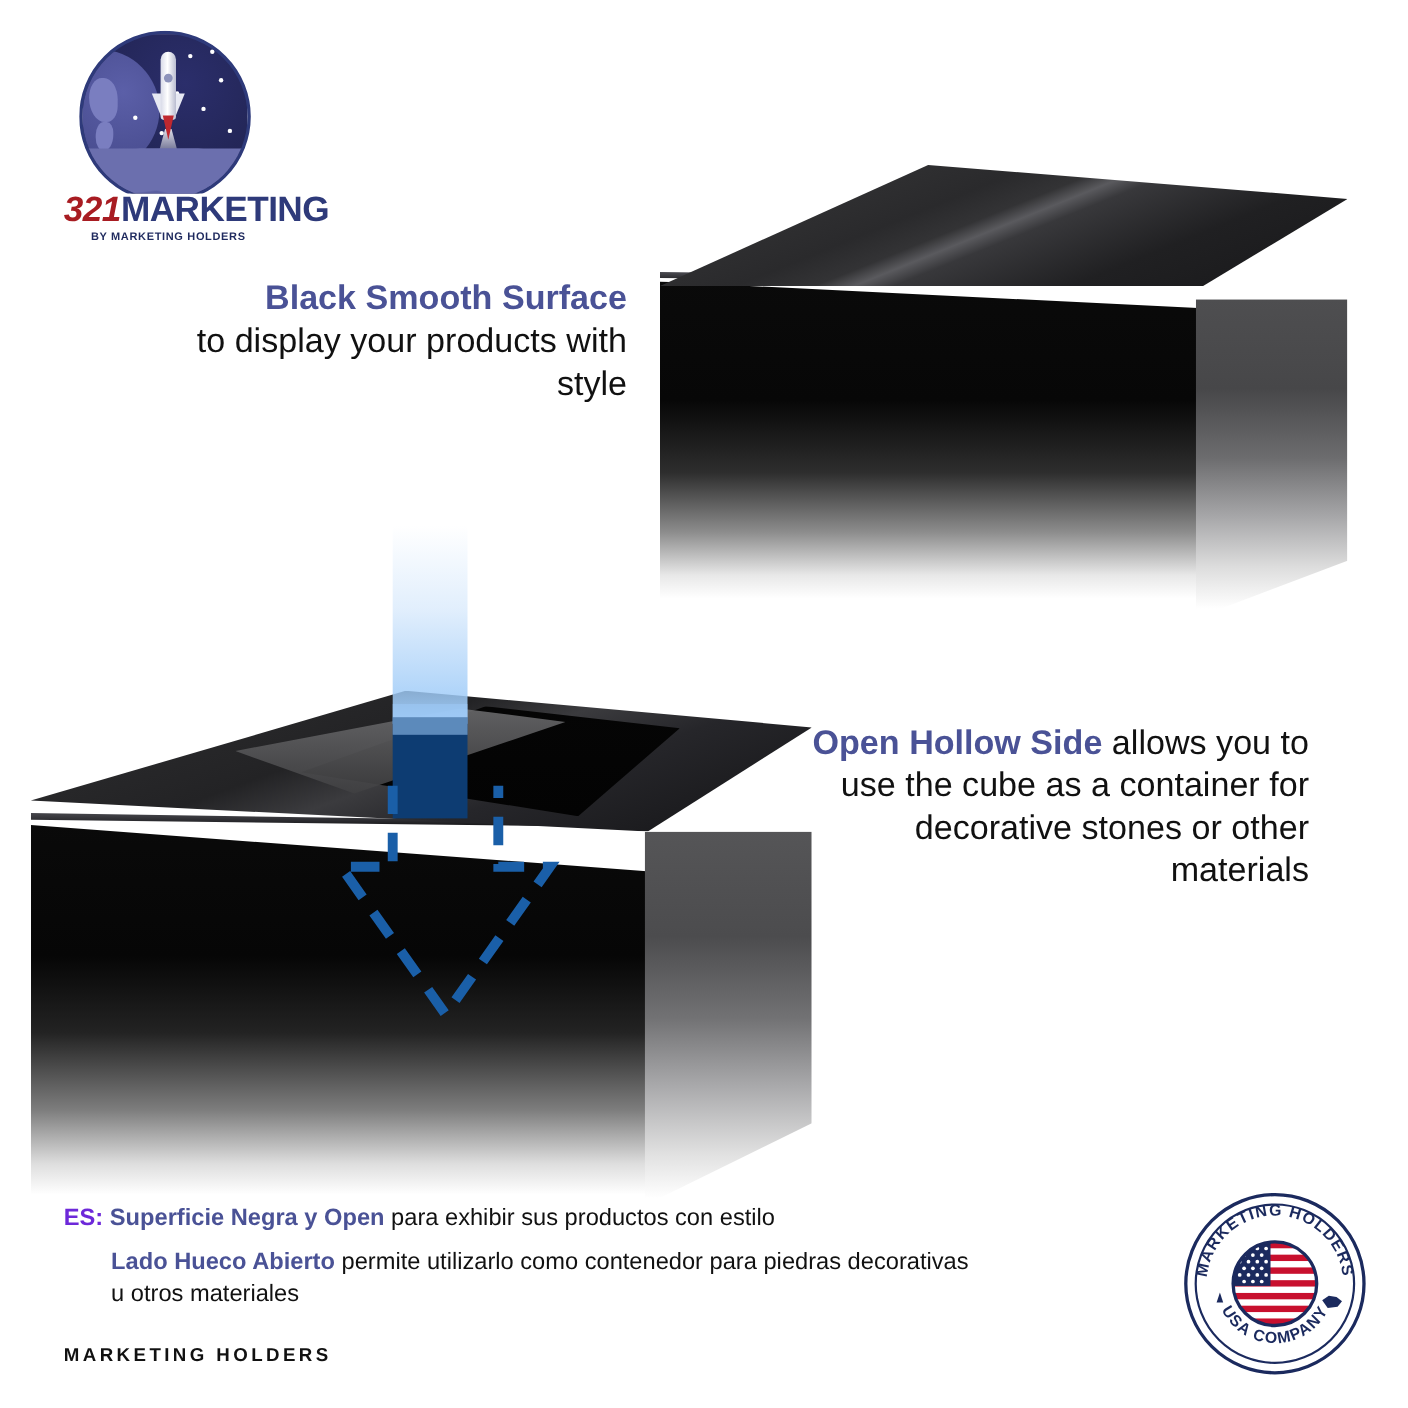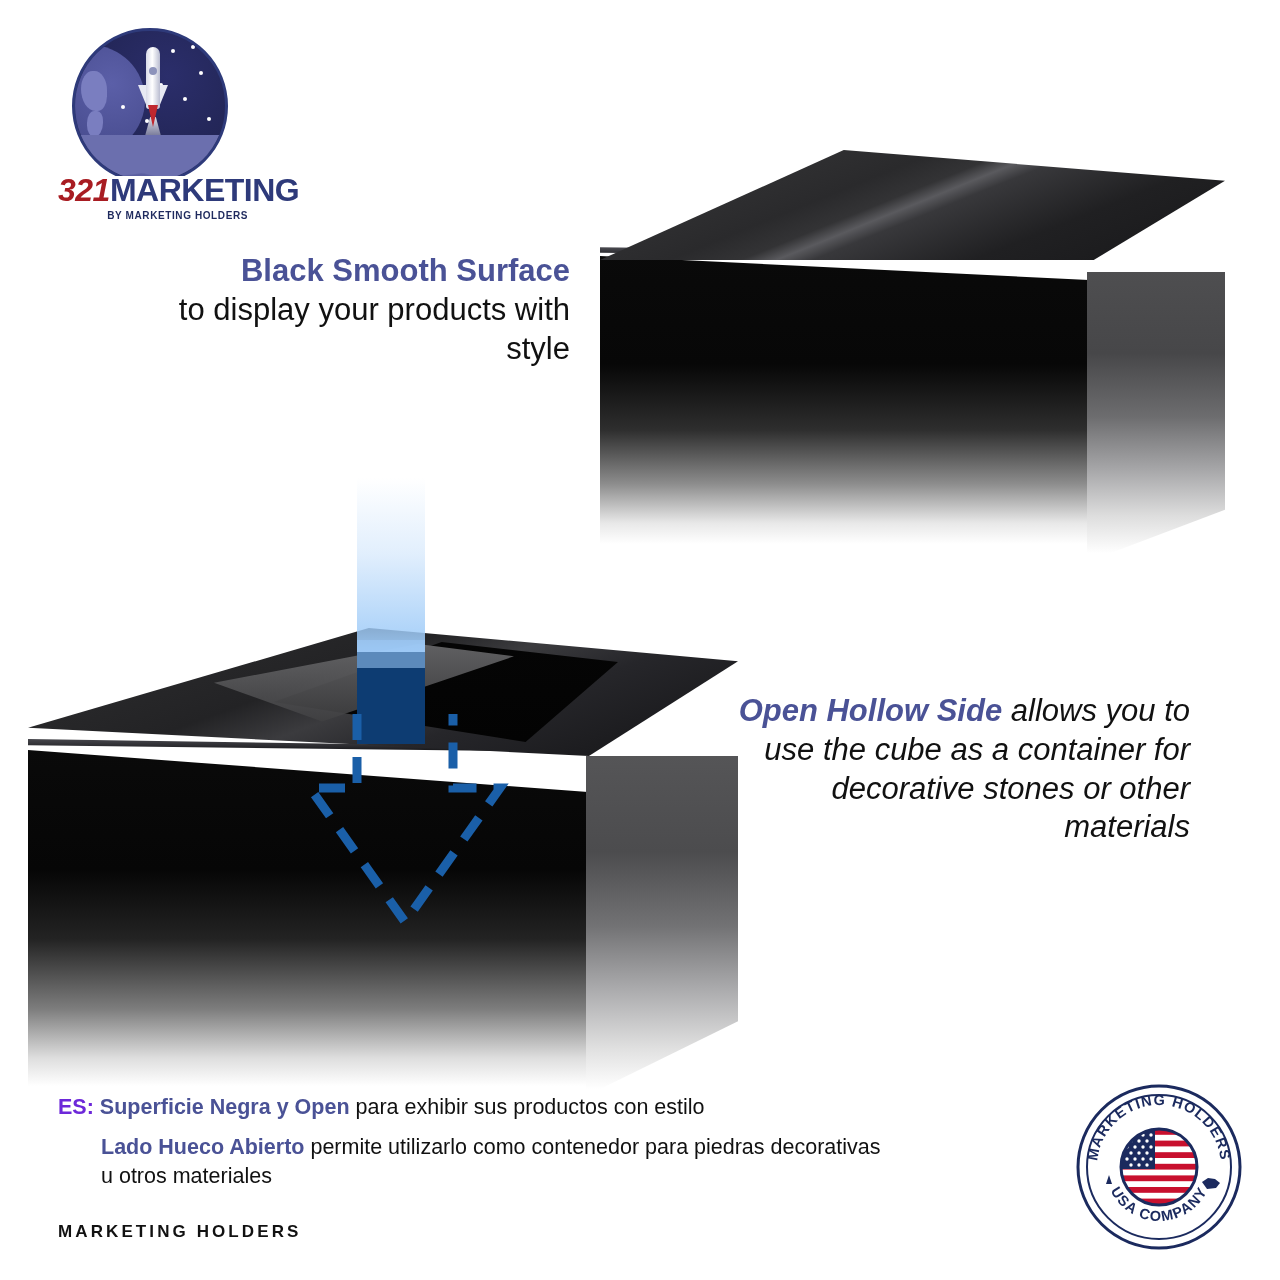--- a/index.html
+++ b/index.html
@@ -166,21 +166,21 @@
     line-height: 1;
     white-space: nowrap;
   }
   .wm-321 { color: #a81c22; font-style: italic; text-align: right; }
   .wm-plastics { color: #2e3a7a; }
   .logo-tagline {
     position: absolute;
     left: 0;
     top: 182px;
     width: 190px;
-    text-align: right;
+    text-align: center;
     font-size: 10px;
     font-weight: bold;
     letter-spacing: 0.6px;
     color: #1f2a5e;
     white-space: nowrap;
   }
 
   
   .callout {
     position: absolute;
@@ -193,24 +193,23 @@
     font-weight: bold;
   }
   #callout-top {
     left: 110px;
     top: 252px;
     width: 460px;
     font-size: 31px;
   }
   #callout-bottom {
     left: 700px;
-    top: 692px;
+    top: 656px;
     width: 490px;
     font-size: 31px;
-    font-style: italic;
   }
 
   
   .cube {
     position: absolute;
   }
   
   #cube-top { left: 600px; top: 150px; width: 625px; height: 400px; }
   #cube-bottom { left: 28px; top: 628px; width: 710px; height: 455px; }
 

